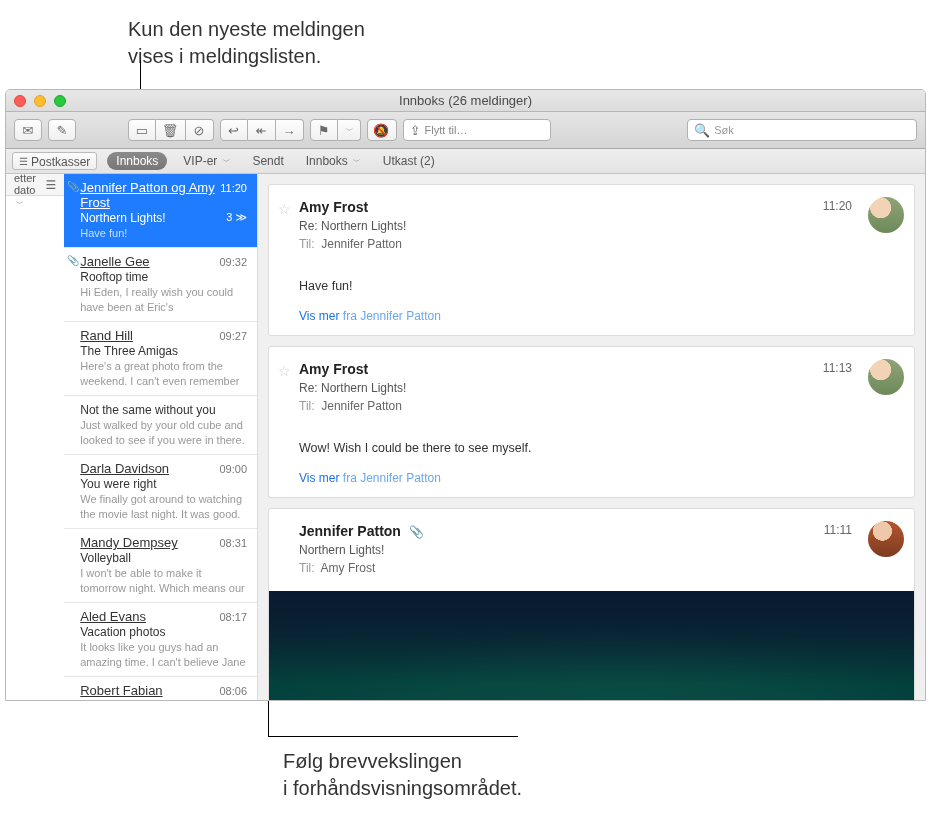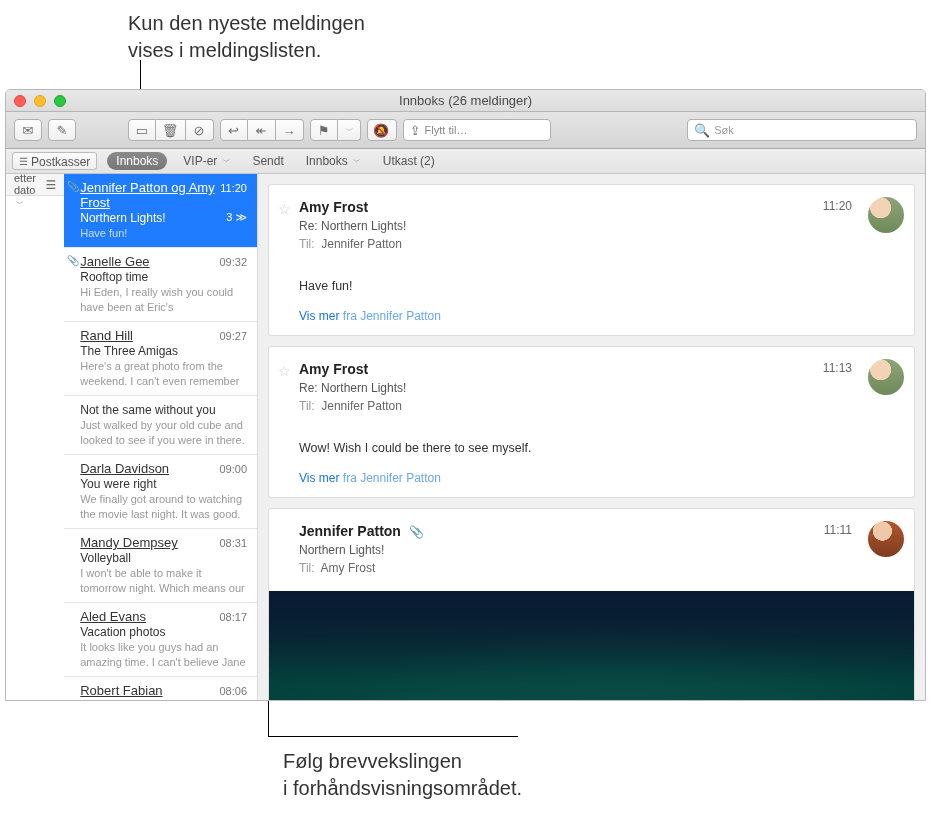--- a/index.html
+++ b/index.html
@@ -86,21 +86,21 @@
   radial-gradient(ellipse at 80% 100%, rgba(60,220,180,0.5), transparent 60%),
   #061c2e;
 }
 
 
 .ico { font-size:13px; line-height:1; color:#6a6a6a; }
 </style>
 </head>
 <body>
 
-<div class="callout" style="left:128px; top:10px;"><span style="white-space:pre-line;">Kun den nyeste meldingen
+<div class="callout" style="left:128px; top:16px;"><span style="white-space:pre-line;">Kun den nyeste meldingen
 vises i meldingslisten.</span></div>
 <div class="callout-line" style="left:140px; top:60px; width:1px; height:130px;"></div>
 
 <div class="callout" style="left:283px; top:748px;"><span style="white-space:pre-line;">Følg brevvekslingen
 i forhåndsvisningsområdet.</span></div>
 <div class="callout-line" style="left:268px; top:536px; width:1px; height:200px;"></div>
 <div class="callout-line" style="left:268px; top:736px; width:250px; height:1px;"></div>
 
 <div class="app-window">
 

